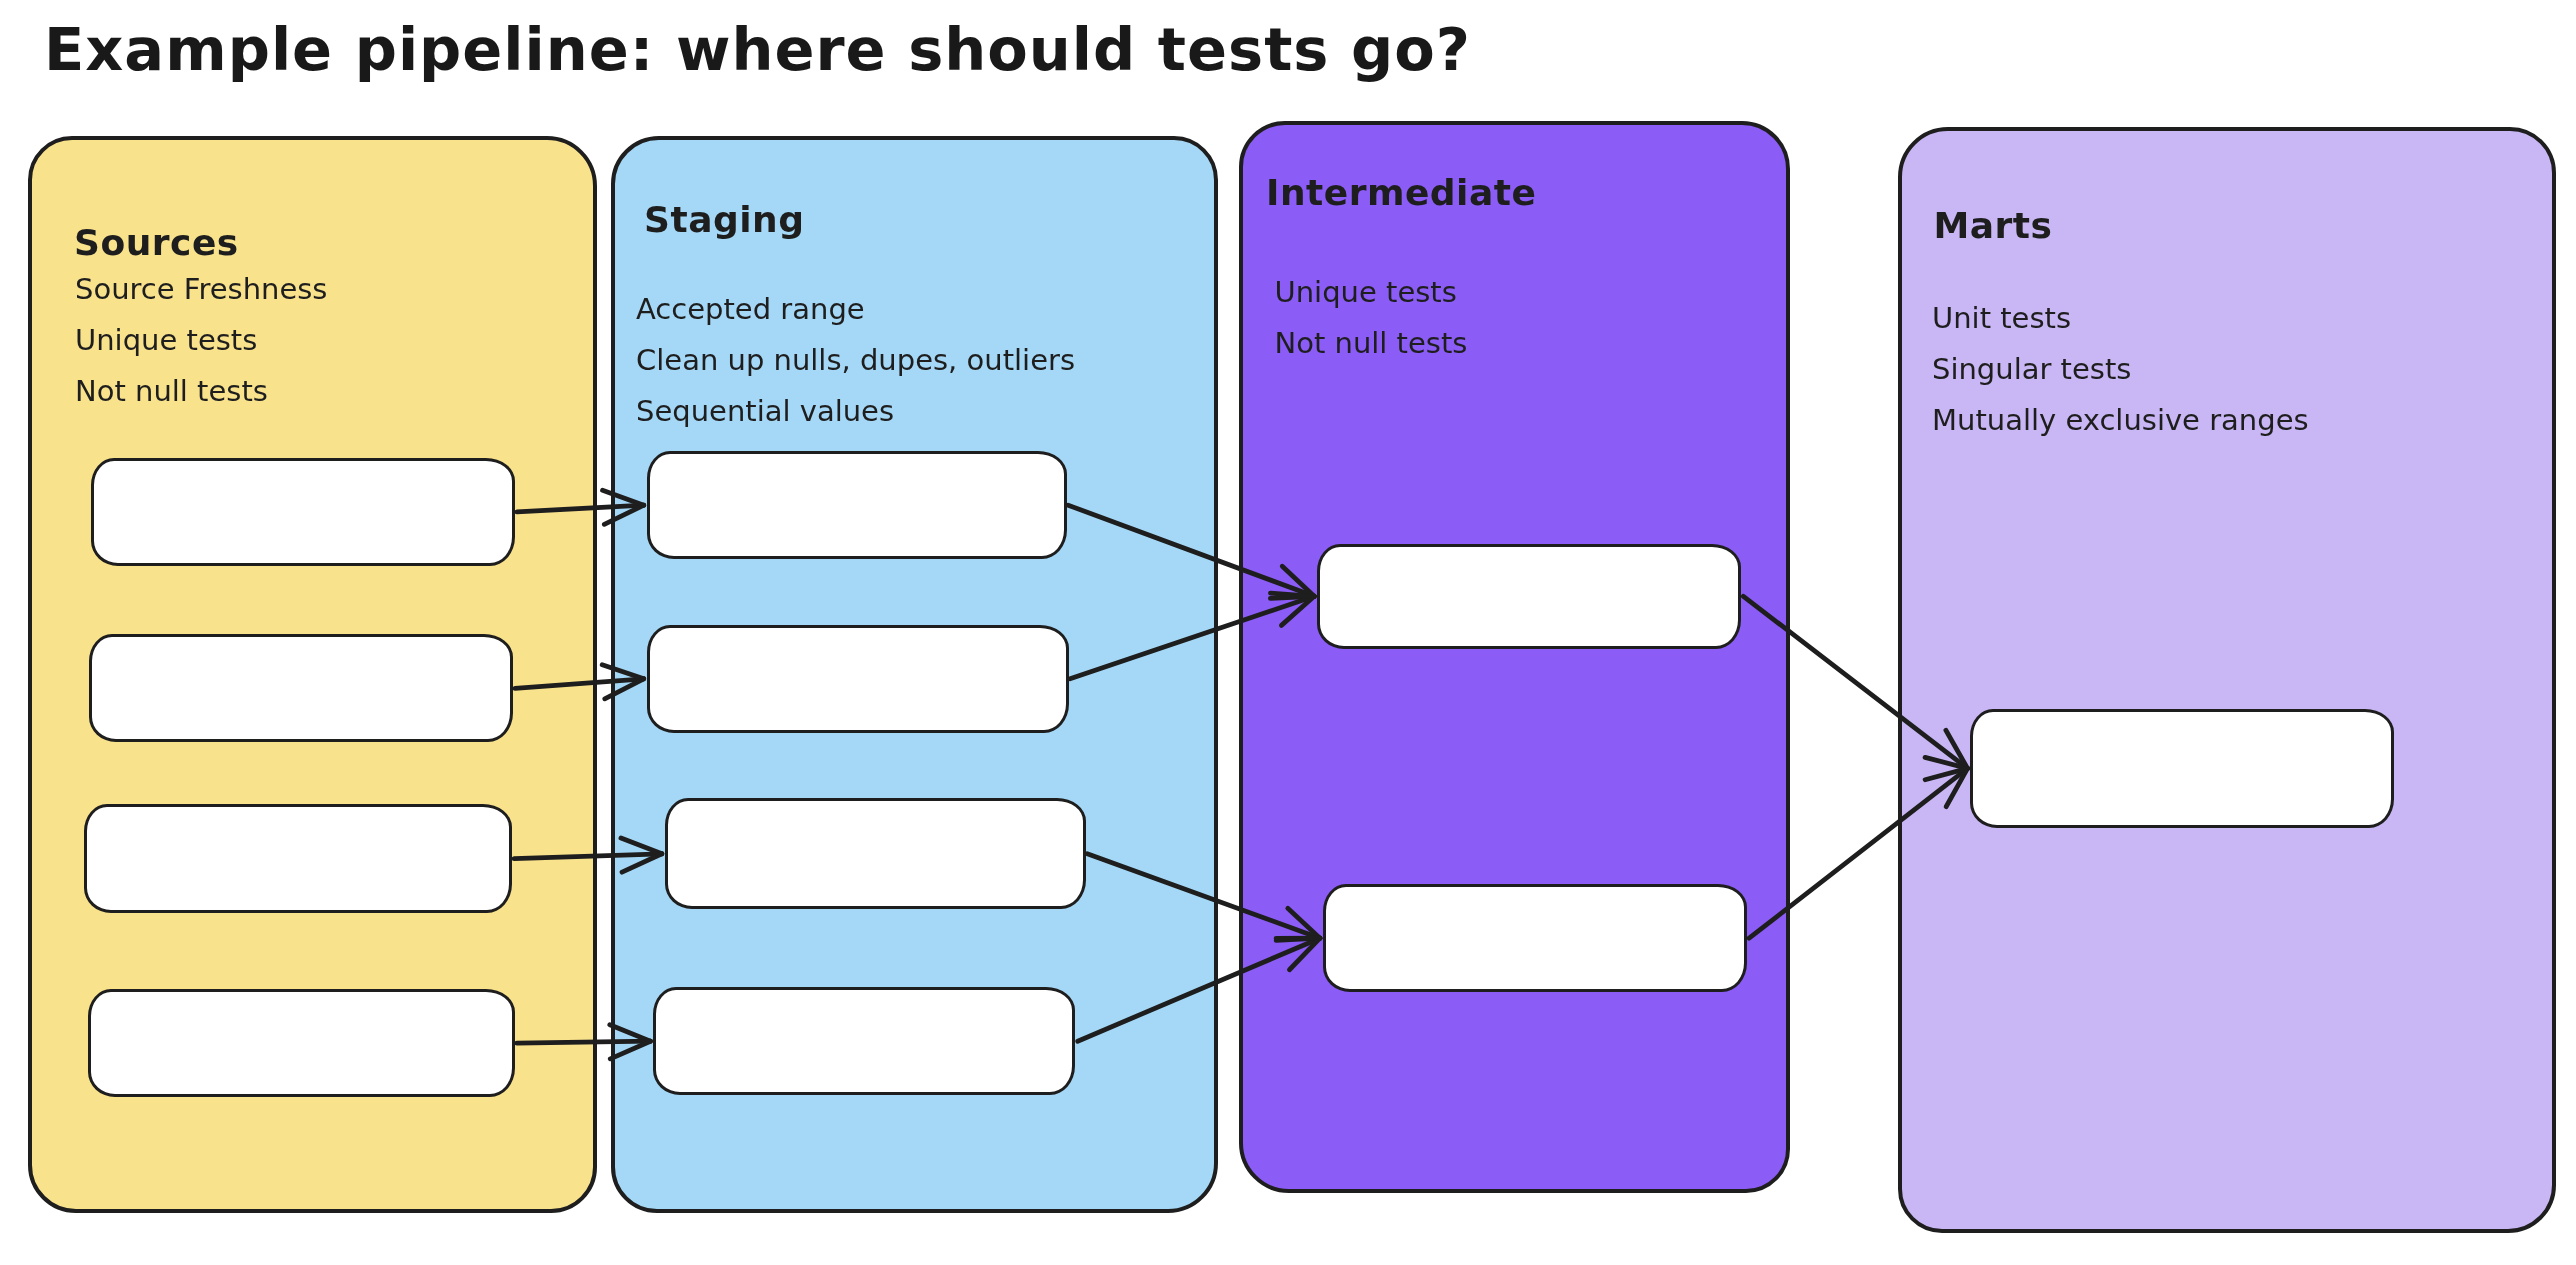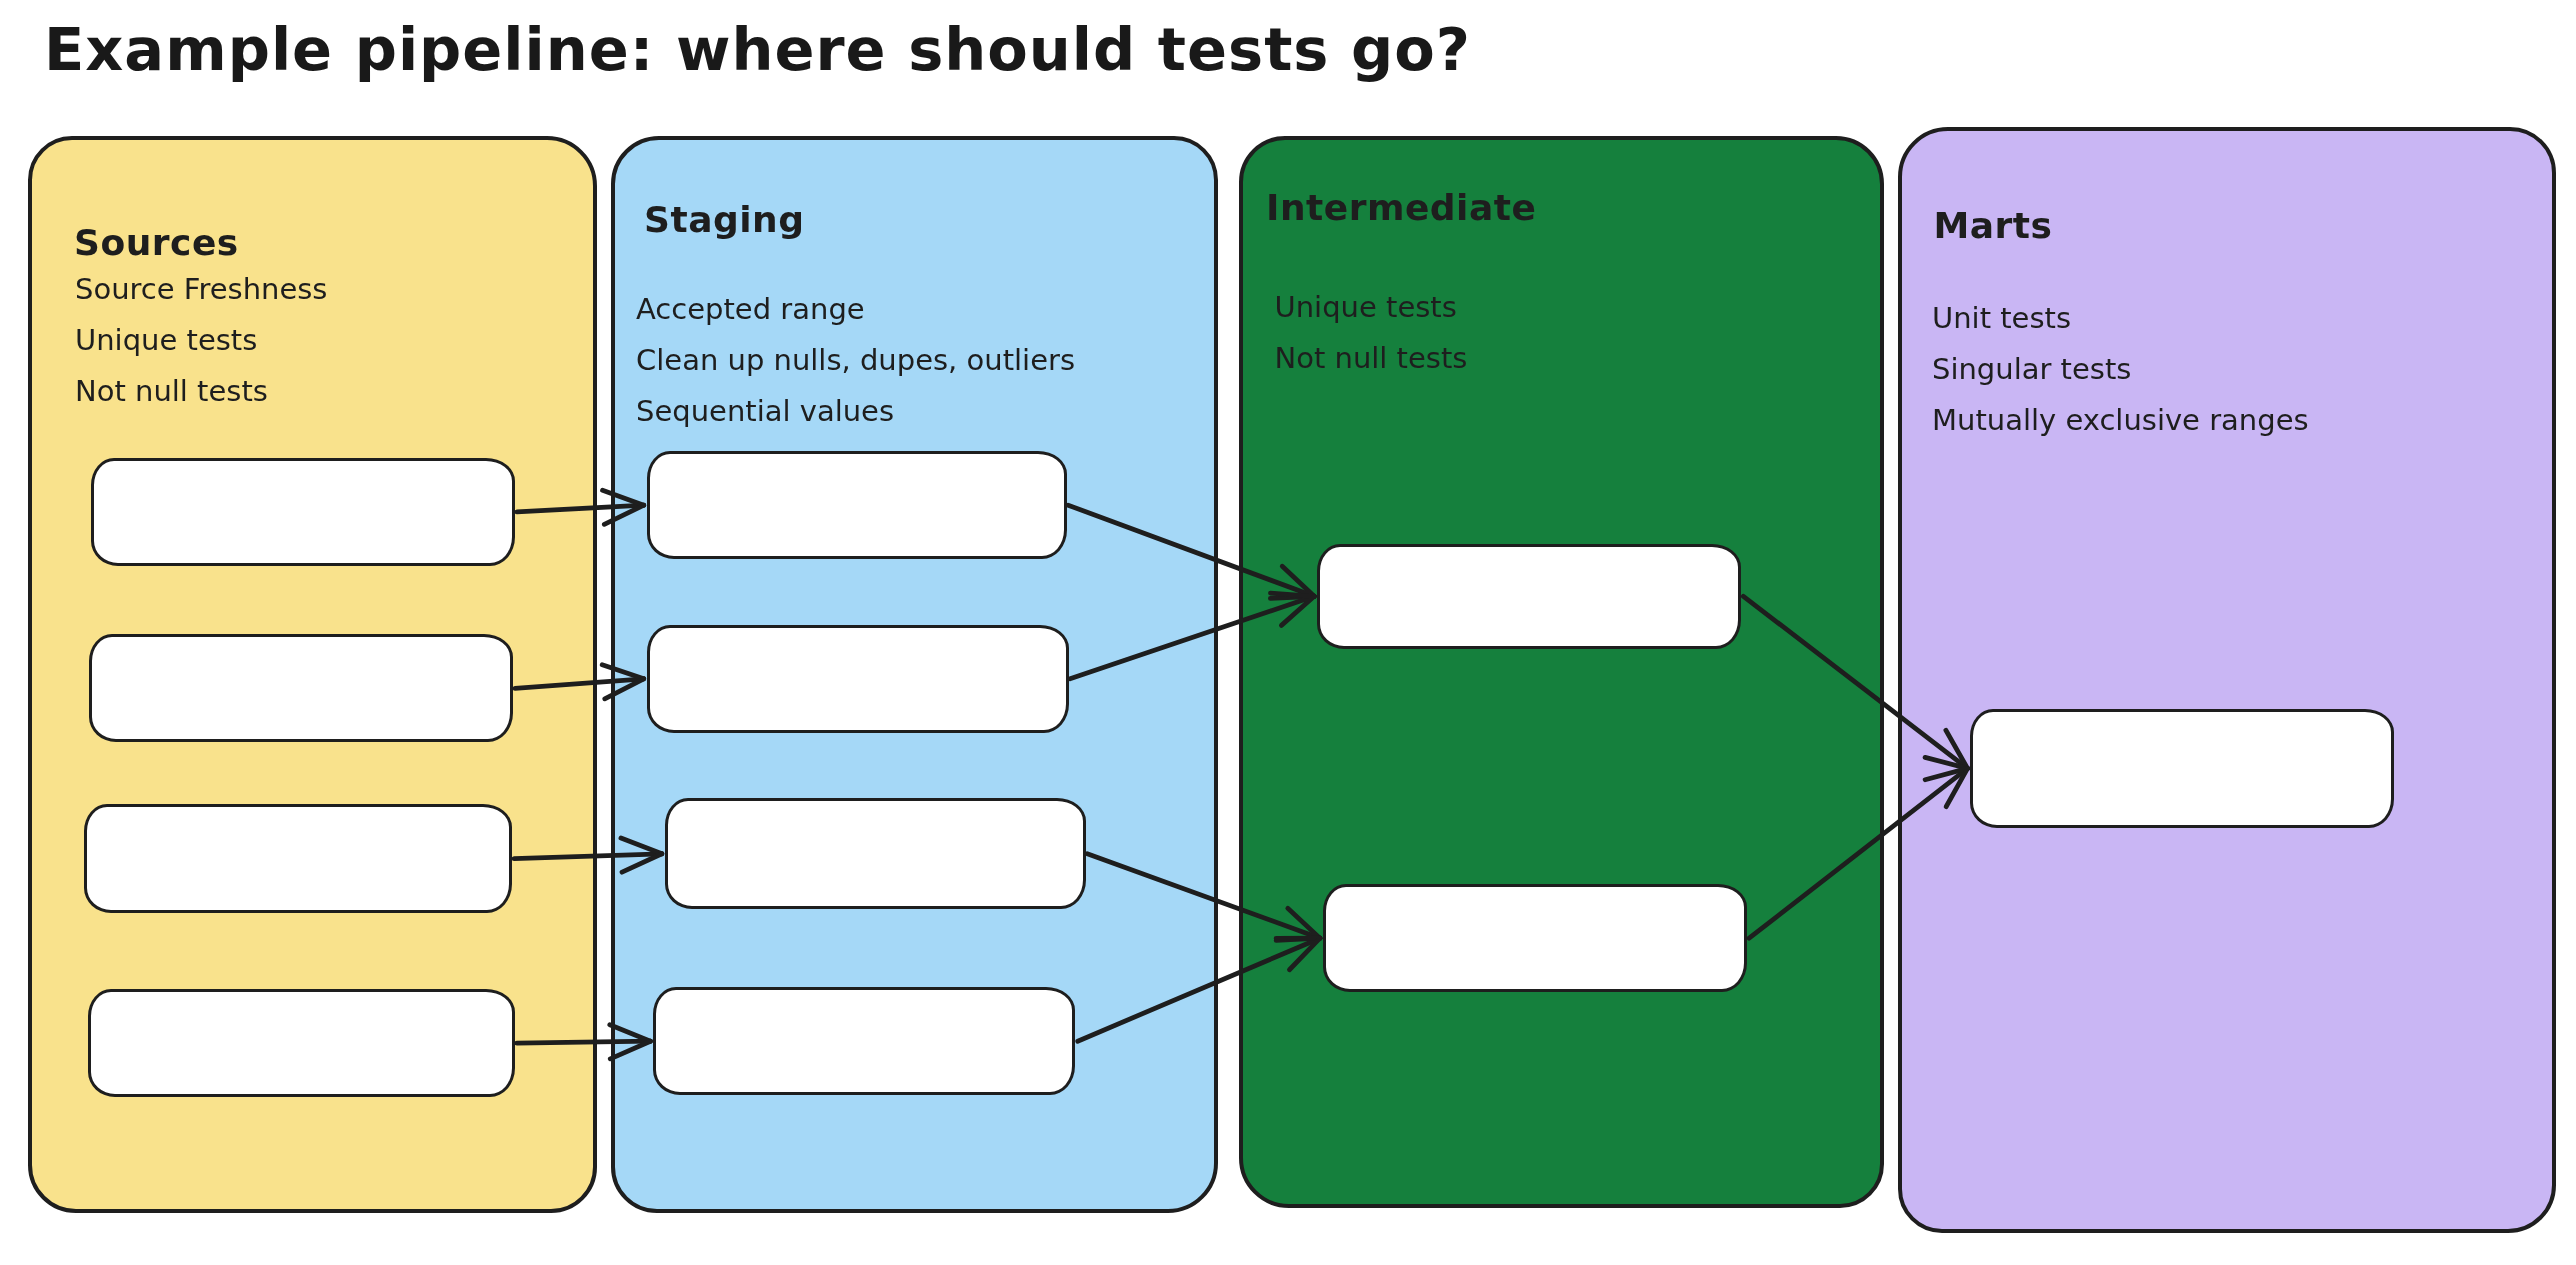--- a/index.html
+++ b/index.html
@@ -79,21 +79,21 @@
 
   <div class="column" style="left: 611px; top: 136px; width: 607px; height: 1077px; border-radius: 48px 44px 50px 46px; background: rgb(165, 216, 247);">
     <div class="col-title" style="left:29px; top:59px;text-align:center;">Staging</div>
     <div class="col-notes" style="left:21px; top:144px;">
       <div>Accepted range</div>
       <div>Clean up nulls, dupes, outliers</div>
       <div>Sequential values</div>
     </div>
   </div>
 
-  <div class="column" style="left: 1239px; top: 136px; width: 645px; height: 1072px; border-radius: 46px 48px 44px 50px; background: #15803d;">
+  <div class="column" style="left: 1239px; top: 121px; width: 551px; height: 1072px; border-radius: 46px 48px 44px 50px; background: #8b5cf6;">
     <div class="col-title" style="left:23px; top:47px;">Intermediate</div>
     <div class="col-notes" style="left:31.5px; top:142px;">
       <div>Unique tests</div>
       <div>Not null tests</div>
     </div>
   </div>
 
   <div class="column" style="left: 1898px; top: 127px; width: 658px; height: 1106px; border-radius: 50px 46px 48px 44px; background: rgb(201, 182, 244);">
     <div class="col-title" style="left:31.5px; top:74px;">Marts</div>
     <div class="col-notes" style="left:30px; top:162px;">

